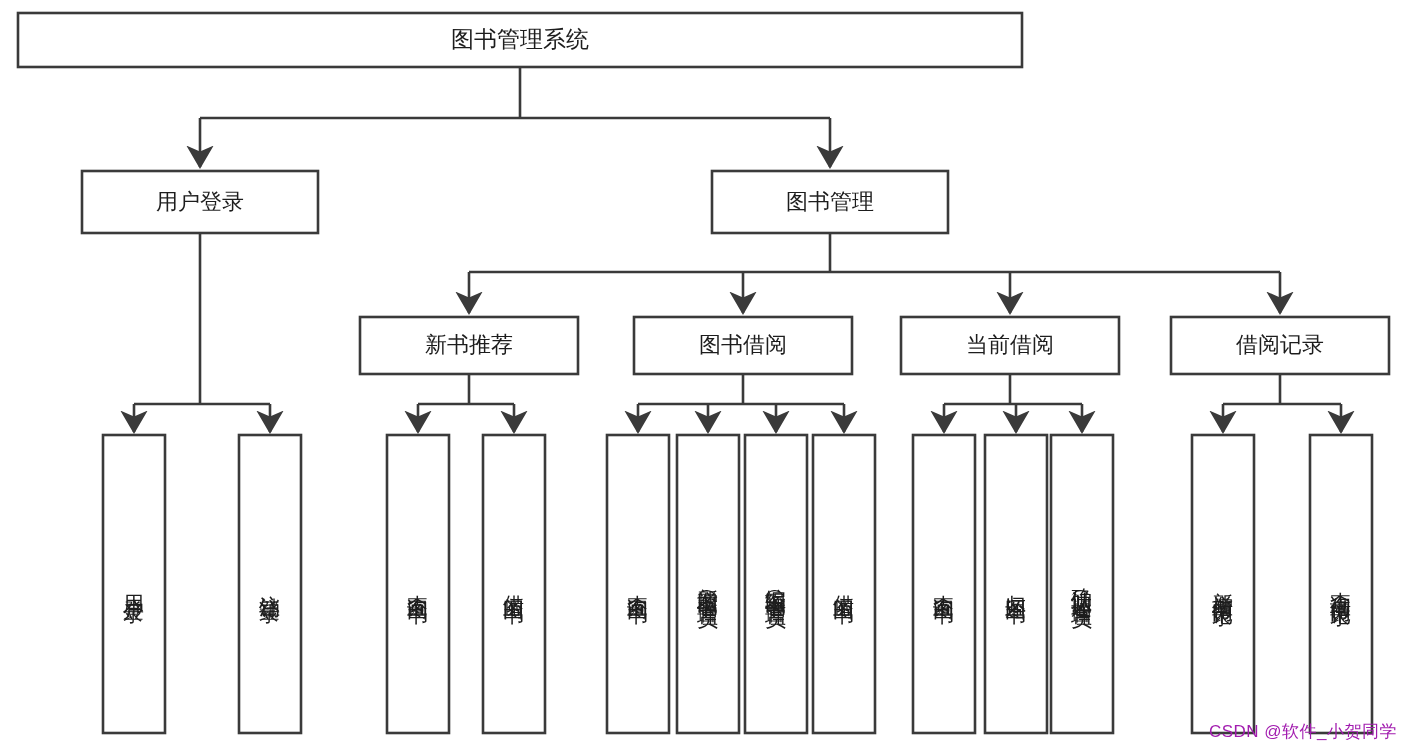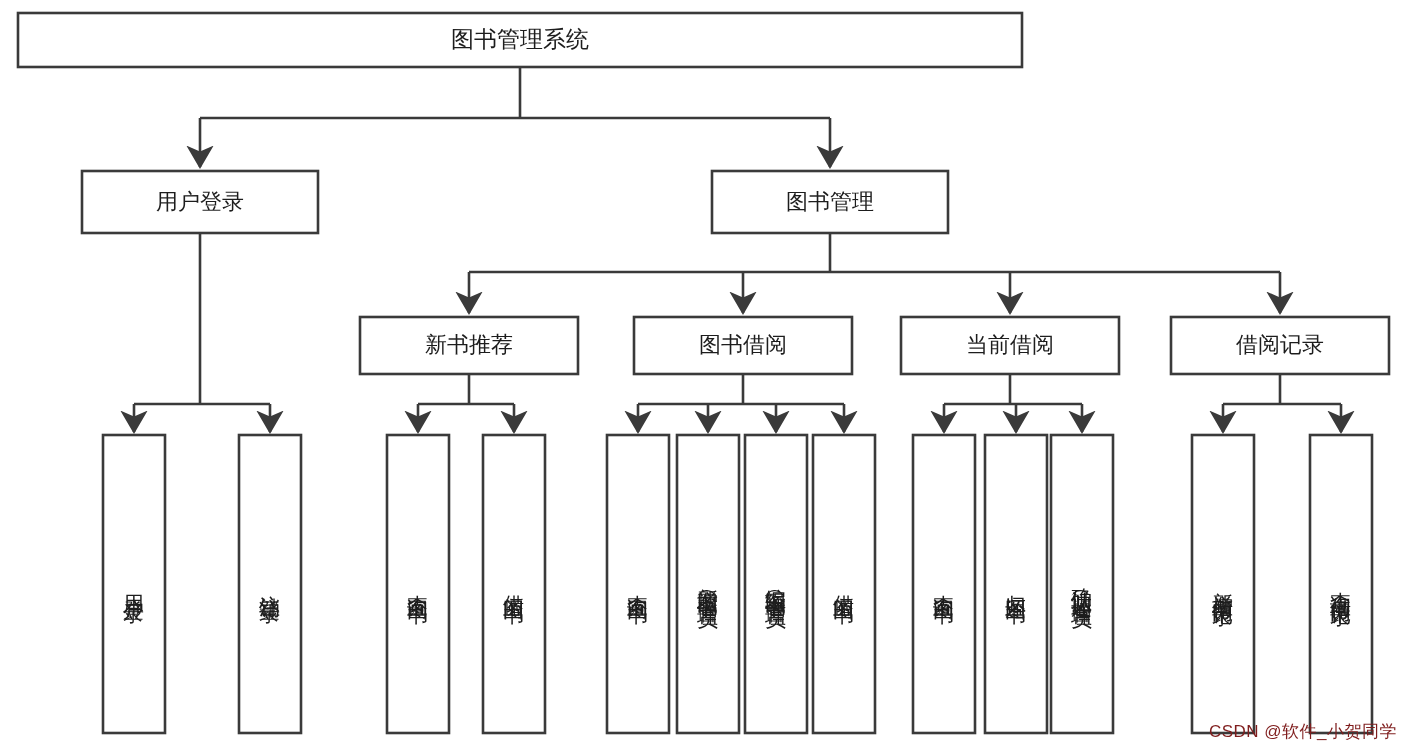--- a/index.html
+++ b/index.html
@@ -67,21 +67,21 @@
     text-align: center;
     white-space: nowrap;
     pointer-events: none;
   }
   .watermark {
     position: absolute;
     right: 8px;
     bottom: 4px;
     font-family: "Liberation Sans", "DejaVu Sans", sans-serif;
     font-size: 17px;
-    color: #7f1d1d;
+    color: #a21caf;
     white-space: nowrap;
     letter-spacing: 0.5px;
   }
 </style>
 </head>
 <body>
 
 <div id="diagram-root">
   <svg class="diagram" viewBox="0 0 1405 747" xmlns="http://www.w3.org/2000/svg">
     <defs>

